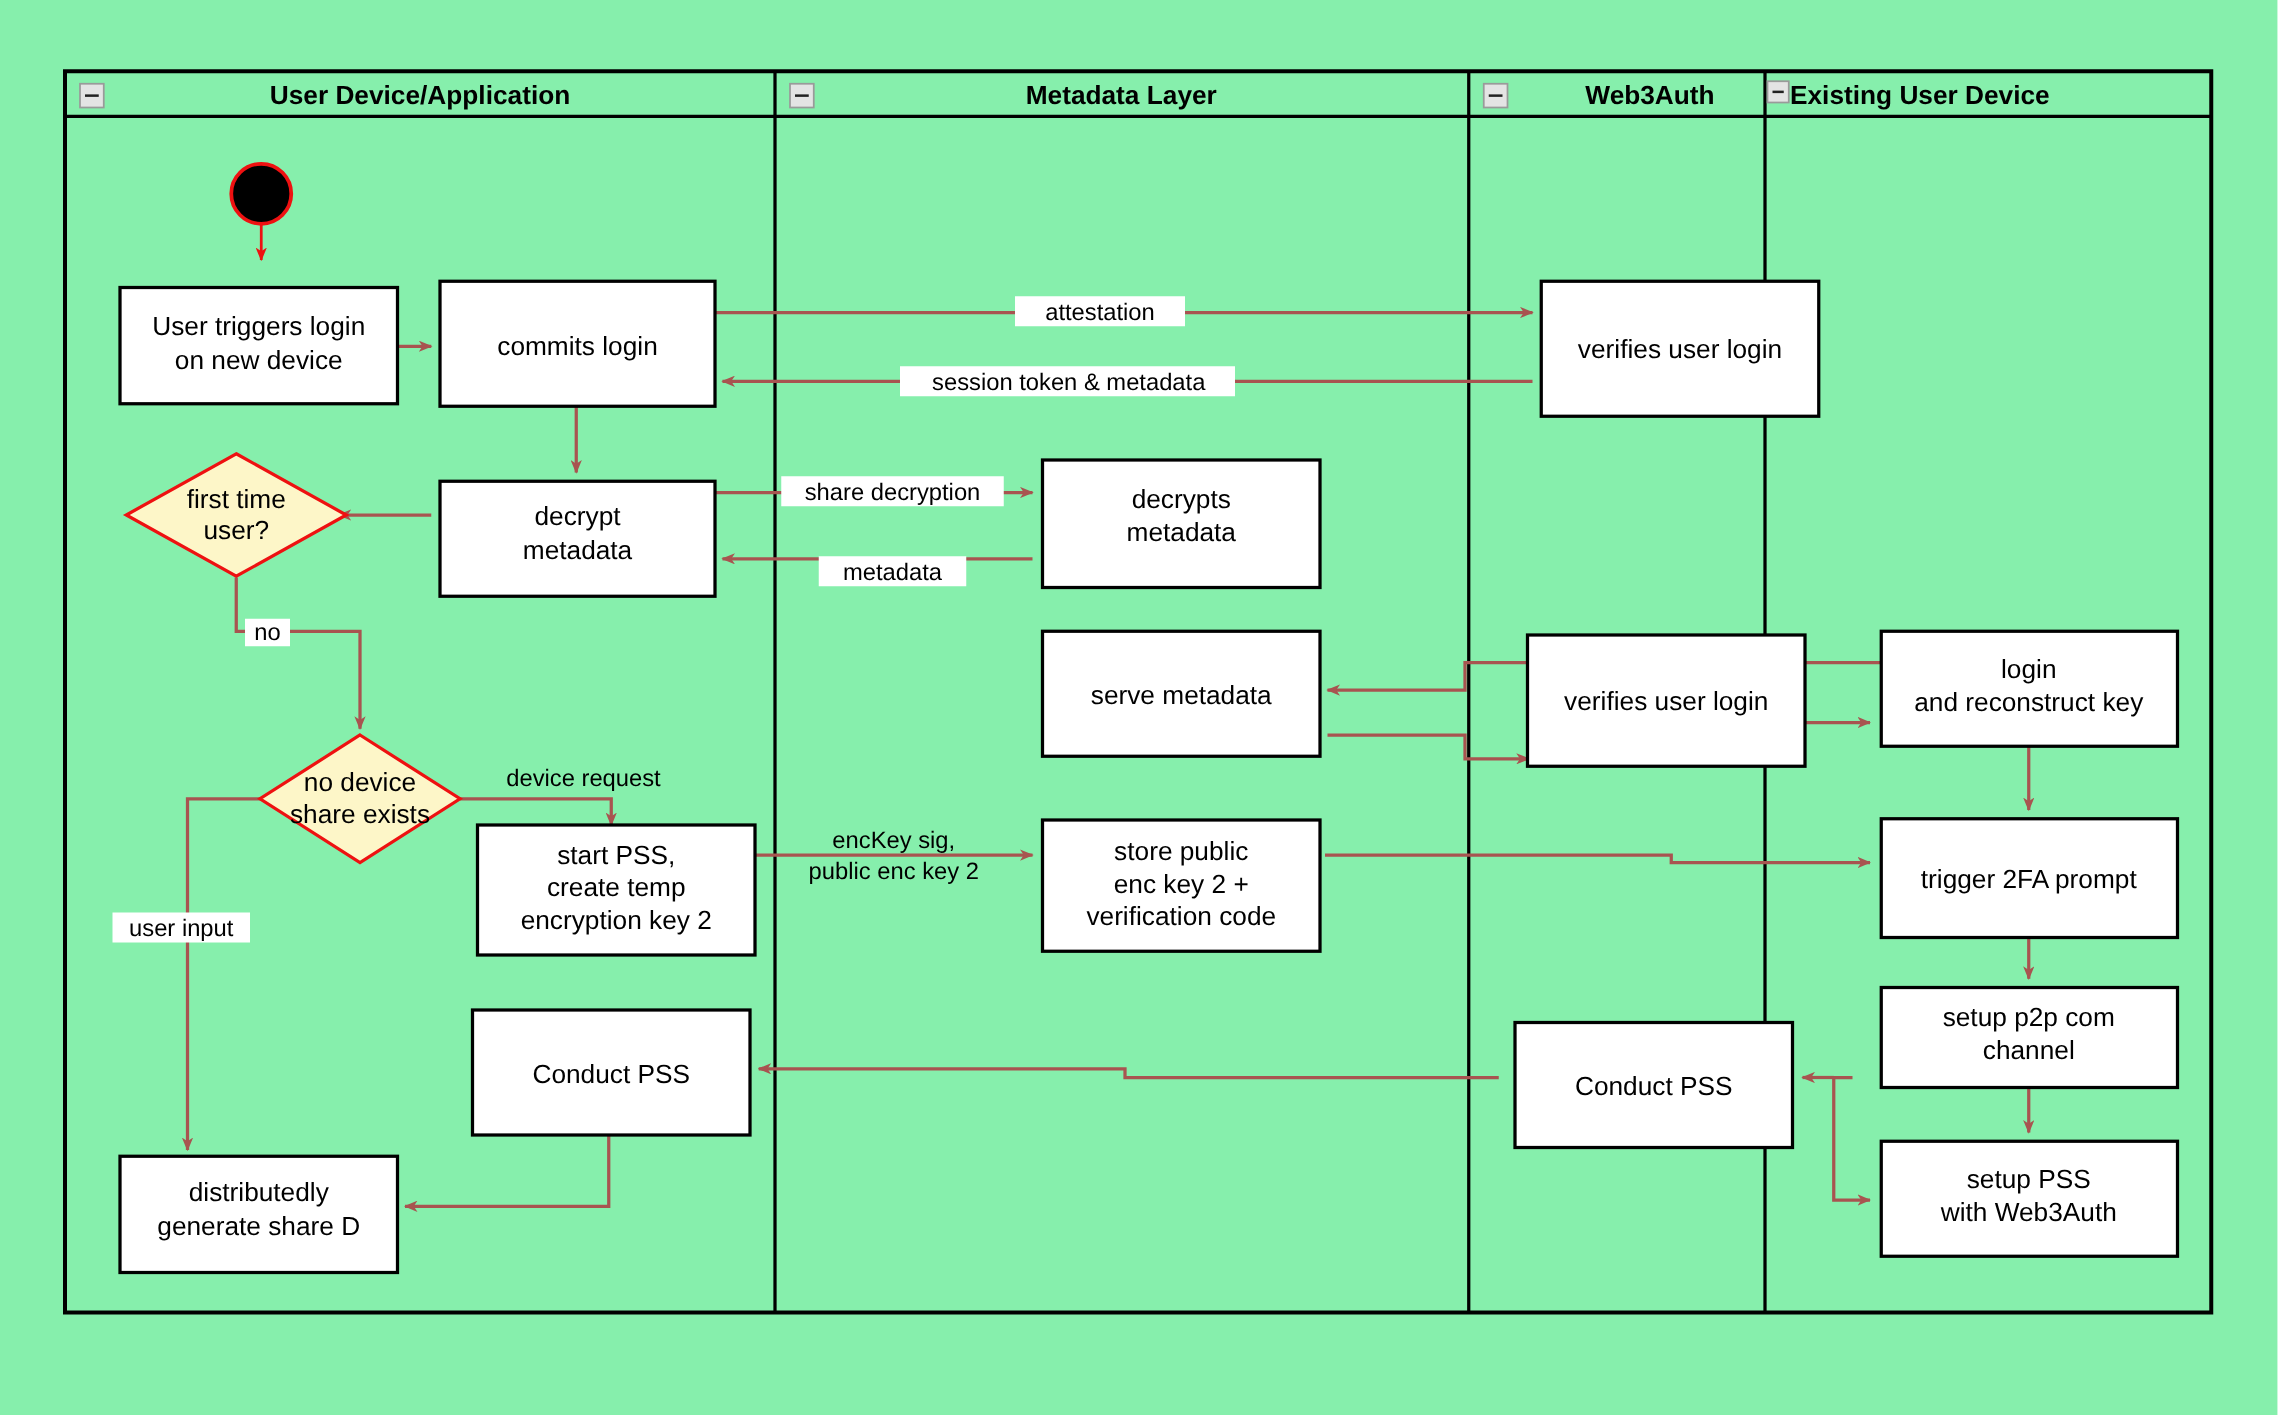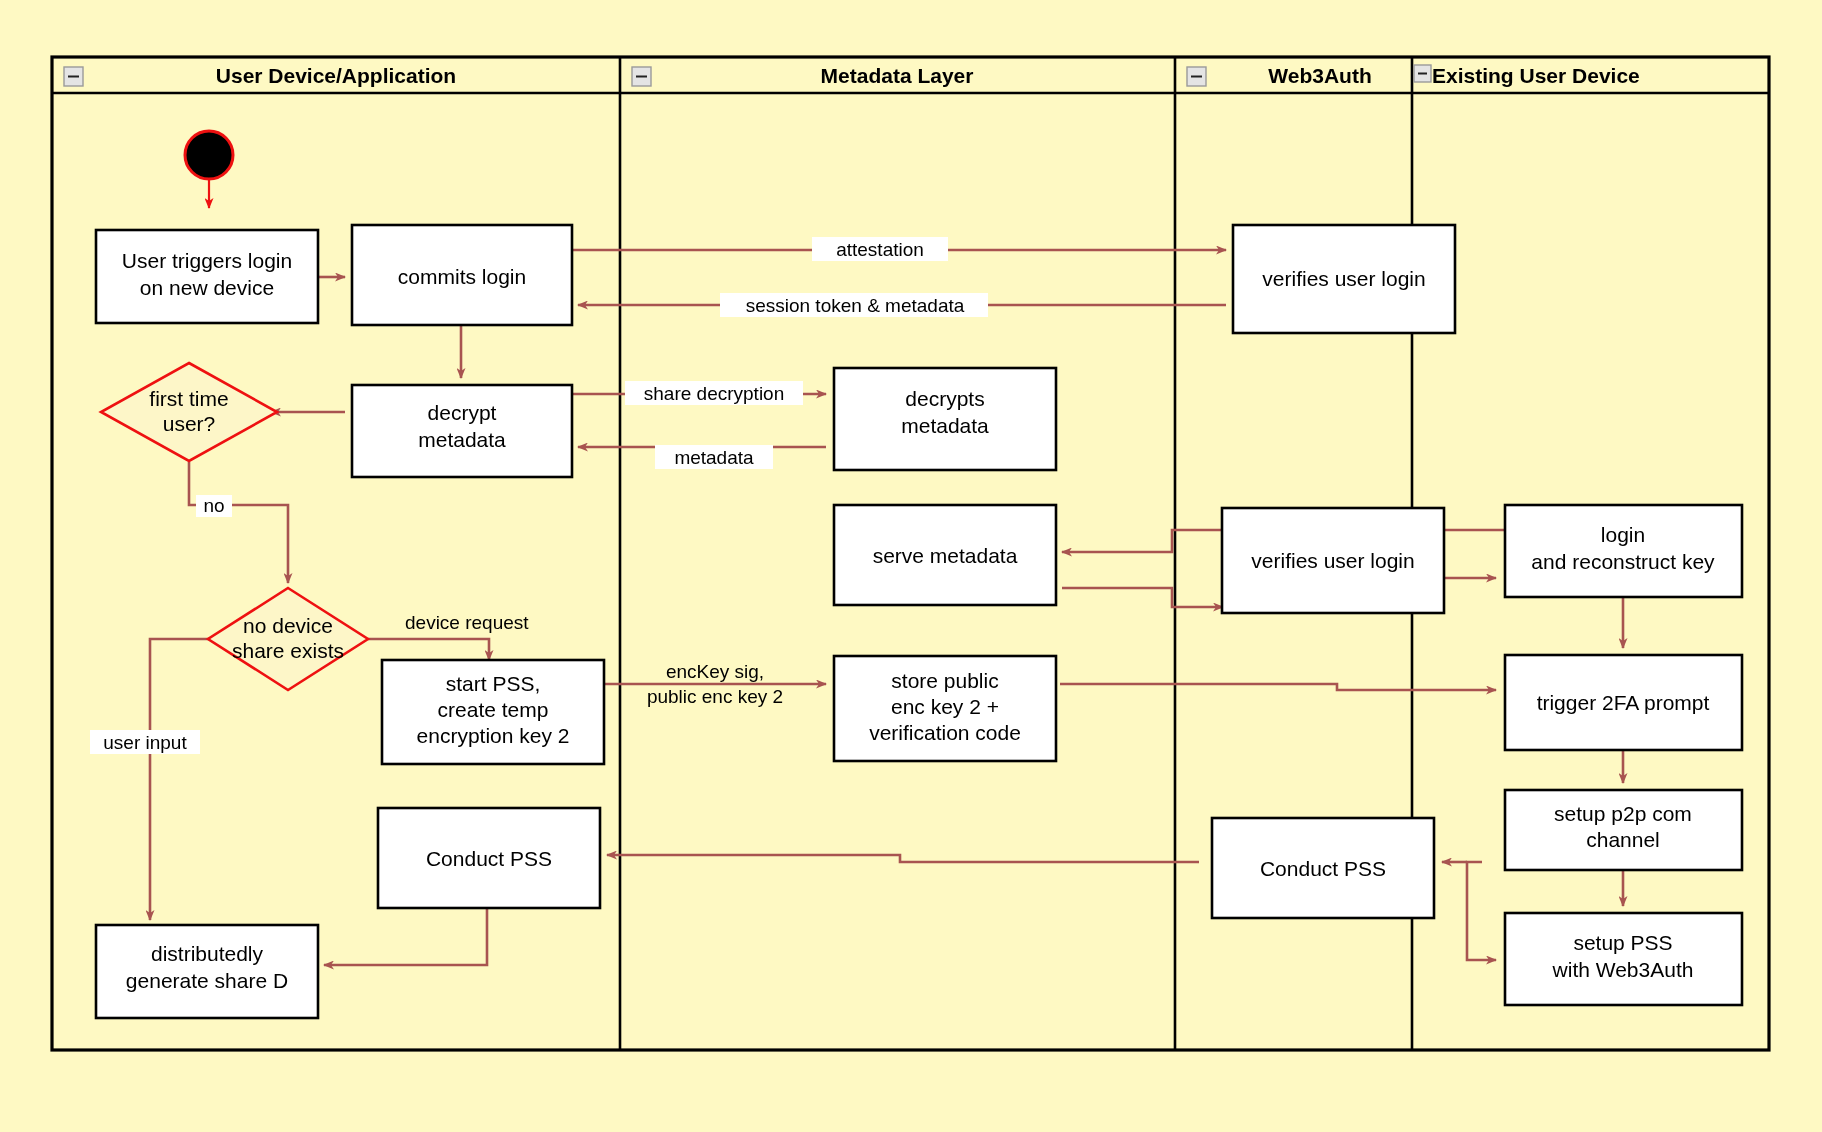--- a/index.html
+++ b/index.html
@@ -10,21 +10,21 @@
   body {
     width: 1822px;
     height: 1132px;
     font-family: "Liberation Sans", sans-serif;
     overflow: hidden;
   }
   #canvas {
     position: relative;
     width: 1822px;
     height: 1132px;
-    background: #fef9c3;
+    background: #86efac;
   }
   svg#diagram {
     position: absolute;
     top: 0; left: 0;
     width: 1822px;
     height: 1132px;
   }
   .lane-title {
     font-family: "Liberation Sans", sans-serif;
     font-weight: bold;

